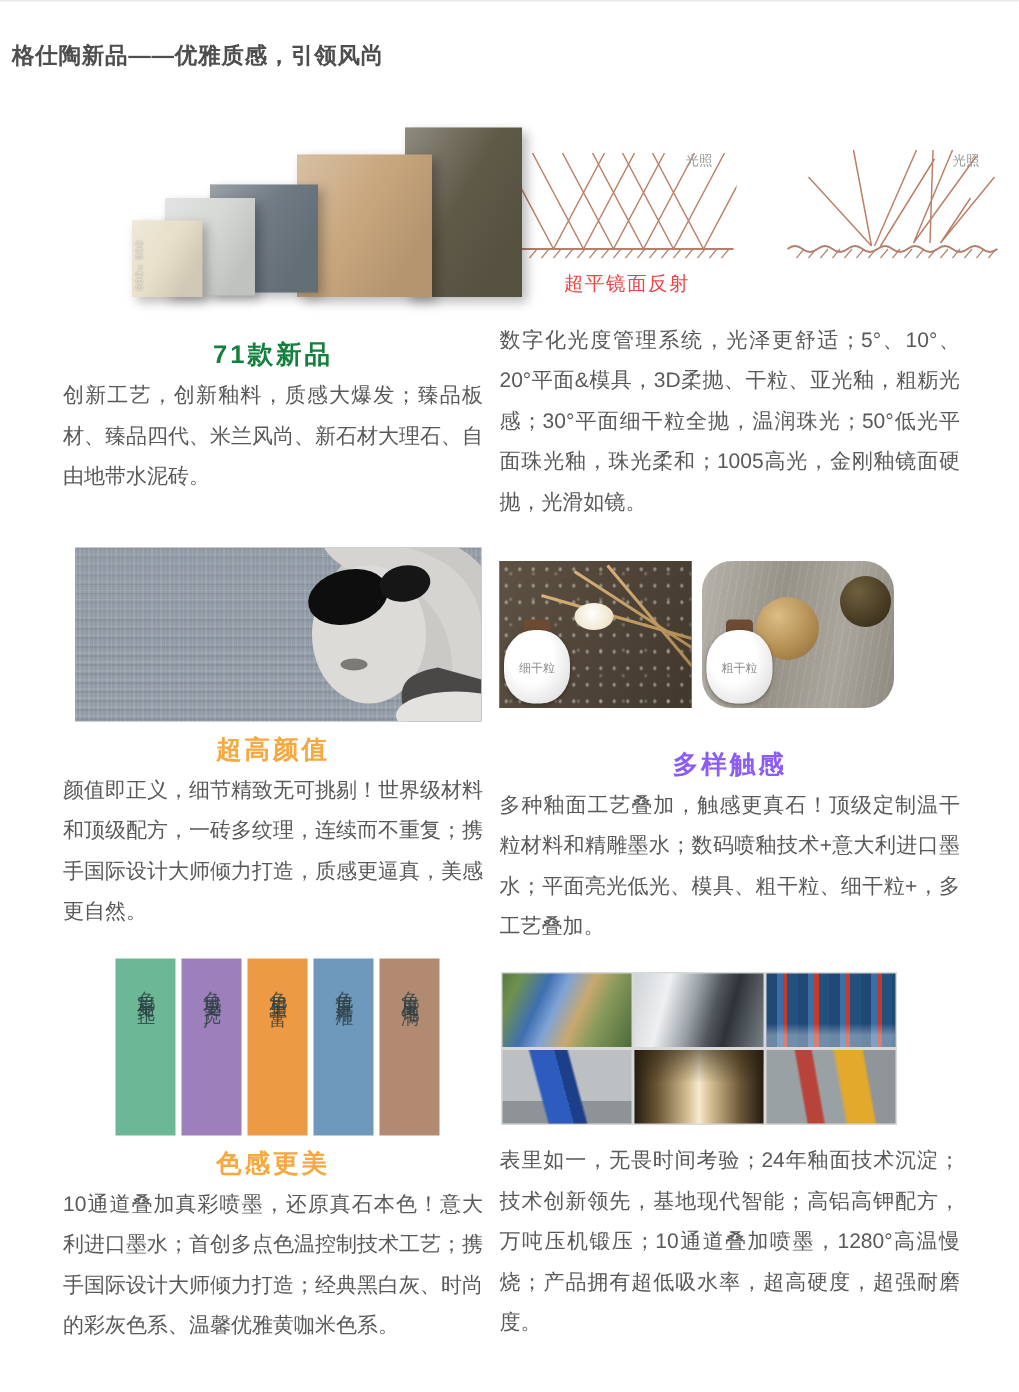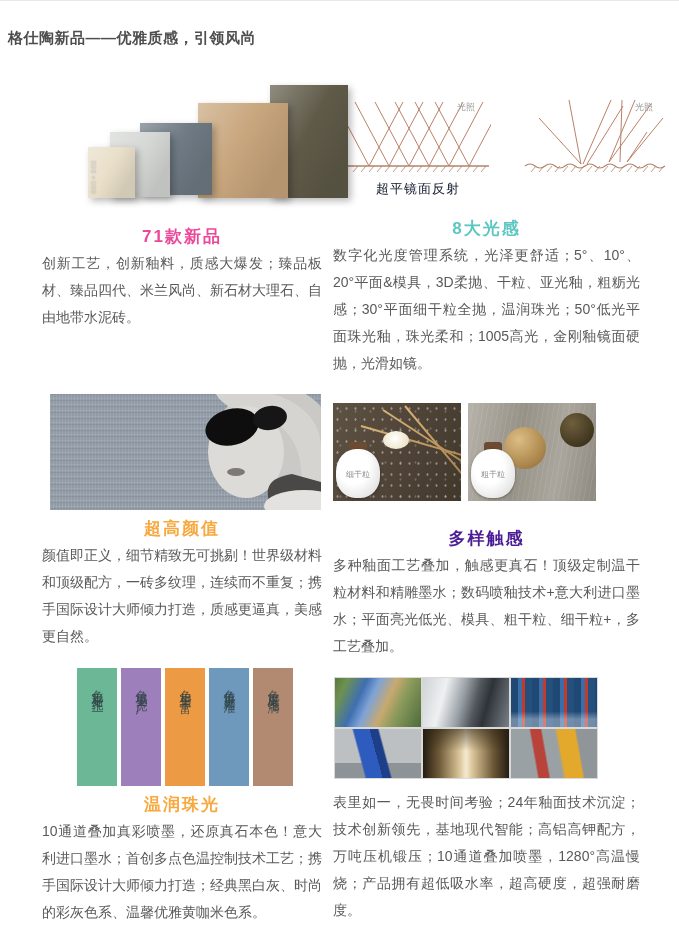--- a/index.html
+++ b/index.html
@@ -39,21 +39,21 @@
   .tile-label{
     position:absolute;left:2px;bottom:4px;writing-mode:vertical-rl;
     transform:rotate(180deg);font-size:7px;color:rgba(250,250,245,.75);
     letter-spacing:.5px;text-shadow:0 0 1px rgba(60,50,40,.6);
   }
 
   
   .diagrams{display:flex;gap:12px;padding:13px 0 0 2px;}
   .diagrams figure{width:146px;margin:10px;text-align:center;}
   svg.diagram{width:146px;height:78px;display:block;}
-  .diagrams figcaption{font-size:13px;color:#0f172a;letter-spacing:1px;margin-top:4px;}
+  .diagrams figcaption{font-size:13px;color:#ef4444;letter-spacing:1px;margin-top:4px;}
 
   
   .portrait{
     position:absolute;left:8px;top:1px;width:271px;height:116px;overflow:hidden;
     background-color:#929ca7;
     background-image:
       repeating-linear-gradient(90deg,rgba(255,255,255,.10) 0 1px,transparent 1px 3px),
       repeating-linear-gradient(0deg,rgba(255,255,255,.08) 0 1px,transparent 1px 3px),
       repeating-linear-gradient(0deg,rgba(40,50,60,.10) 0 2px,transparent 2px 6px);
   }
@@ -73,20 +73,21 @@
   .stem{position:absolute;height:2px;background:linear-gradient(90deg,#d8b277,#ab854e);transform-origin:left center;}
   .stem-1{width:120px;left:28px;top:22px;transform:rotate(16deg);}
   .stem-2{width:104px;left:50px;top:6px;transform:rotate(33deg);}
   .stem-3{width:88px;left:72px;top:2px;transform:rotate(50deg);}
   .flower{position:absolute;left:50px;top:28px;width:26px;height:18px;border-radius:50%;
     background:radial-gradient(circle at 45% 40%,#ffffff,#eee5cb 70%,#d9cfae);}
   .touch-b{
     background-image:
       repeating-linear-gradient(100deg,rgba(255,255,255,.07) 0 1px,transparent 1px 5px),
       linear-gradient(100deg,#b7b2aa 0%,#979287 40%,#aba69d 70%,#8e897f 100%);
+    border-radius: 20px;
   }
   .ball{position:absolute;border-radius:50%;}
   .ball-1{left:36px;top:24px;width:42px;height:42px;
     background:radial-gradient(circle at 35% 30%,#dcbd85,#b08b50 60%,#8a683a);}
   .ball-2{left:92px;top:10px;width:34px;height:34px;
     background:radial-gradient(circle at 35% 30%,#6f5f3e,#41361f 70%,#2e2516);}
   .jar{position:absolute;left:3px;bottom:3px;width:44px;height:56px;}
   .jar-cap{position:absolute;top:0;left:13px;width:18px;height:9px;background:#6d4b33;border-radius:3px 3px 0 0;}
   .jar-body{position:absolute;top:7px;left:0;width:44px;height:49px;
     background:radial-gradient(ellipse at 40% 35%,#ffffff 40%,#e6e6e6 75%,#cfcfcf);
@@ -134,21 +135,21 @@
         <div class="tile tile-3" style="background-color: rgb(111, 122, 132);">
           <span class="tile-label">600×900</span>
         </div>
         <div class="tile tile-4" style="background-color: rgb(200, 166, 125);">
           <span class="tile-label">600×1200</span>
         </div>
         <div class="tile tile-5" style="background-color: rgb(95, 90, 72);">
           <span class="tile-label">600×1500</span>
         </div>
       </div>
-      <h2 class="heading" style="color: #ec4899; margin-top: 25px;">71款新品</h2>
+      <h2 class="heading" style="color: #15803d; margin-top: 25px;">71款新品</h2>
       <p class="body">创新工艺，创新釉料，质感大爆发；臻品板材、臻品四代、米兰风尚、新石材大理石、自由地带水泥砖。</p>
     </section>
 
     <section>
       <div class="media media-r1 diagrams">
         <figure>
           <svg class="diagram" viewBox="0 0 146 78">
             <path d="M-10 4L24 68L58 4M10 4L44 68L78 4M30 4L64 68L98 4M50 4L84 68L118 4M70 4L104 68L138 4M90 4L124 68L158 4" stroke="#bc8068" stroke-width="1" fill="none"></path>
             <line x1="2" y1="68" x2="144" y2="68" stroke="#b3816b" stroke-width="1.4"></line>
             <path d="M8 74l5-6m3 6l5-6m3 6l5-6m3 6l5-6m3 6l5-6m3 6l5-6m3 6l5-6m3 6l5-6m3 6l5-6m3 6l5-6m3 6l5-6m3 6l5-6m3 6l5-6m3 6l5-6m3 6l5-6m3 6l5-6m3 6l5-6" stroke="#b3816b" stroke-width=".8" fill="none"></path>
@@ -158,21 +159,20 @@
         </figure>
         <figure>
           <svg class="diagram" viewBox="0 0 146 78">
             <path d="M16 20L58 66M58 66L46 2M88 2L60 66M64 66L100 8M128 6L86 64M86 64L112 2M140 20L104 64M97 64L99 2M104 64L124 34" stroke="#bc8068" stroke-width="1" fill="none"></path>
             <path d="M2 68q5-4 10 0t10 0t10 0t10 0t10 0t10 0t10 0t10 0t10 0t10 0t10 0t10 0t10 0t10 0" stroke="#b3816b" stroke-width="1.2" fill="none"></path>
             <path d="M8 74l5-6m3 6l5-6m3 6l5-6m3 6l5-6m3 6l5-6m3 6l5-6m3 6l5-6m3 6l5-6m3 6l5-6m3 6l5-6m3 6l5-6m3 6l5-6m3 6l5-6m3 6l5-6m3 6l5-6m3 6l5-6m3 6l5-6" stroke="#b3816b" stroke-width=".8" fill="none"></path>
             <text x="112" y="12" font-size="9" fill="#979797">光照</text>
           </svg>
         </figure>
       </div>
-      <h2 class="heading" style="color: rgb(92, 198, 192);">8大光感</h2>
       <p class="body">数字化光度管理系统，光泽更舒适；5°、10°、20°平面&amp;模具，3D柔抛、干粒、亚光釉，粗粝光感；30°平面细干粒全抛，温润珠光；50°低光平面珠光釉，珠光柔和；1005高光，金刚釉镜面硬抛，光滑如镜。</p>
     </section>
   </div>
 
   <div class="row row-2">
 
     <section>
       <div class="media media-r2">
         <div class="portrait">
           <svg width="175" height="116" viewBox="0 0 175 116">
@@ -207,21 +207,21 @@
         <div class="touch-img touch-b">
           <div class="ball ball-1"></div>
           <div class="ball ball-2"></div>
           <div class="jar">
             <div class="jar-cap"></div>
             <div class="jar-body"></div>
             <div class="jar-label">粗干粒</div>
           </div>
         </div>
       </div>
-      <h2 class="heading" style="color: #4c1d95;">多样触感</h2>
+      <h2 class="heading" style="color: #8b5cf6;">多样触感</h2>
       <p class="body">多种釉面工艺叠加，触感更真石！顶级定制温干粒材料和精雕墨水；数码喷釉技术+意大利进口墨水；平面亮光低光、模具、粗干粒、细干粒+，多工艺叠加。</p>
     </section>
   </div>
 
   <div class="row row-3">
 
     <section>
       <div class="media media-r3">
         <div class="bar bar-1" style="background-color: rgb(108, 184, 150);">
           <span>色彩更纯正</span>
@@ -232,21 +232,21 @@
         <div class="bar bar-3" style="background-color: rgb(236, 154, 68);">
           <span>色相更丰富</span>
         </div>
         <div class="bar bar-4" style="background-color: rgb(110, 153, 189);">
           <span>色值更精准</span>
         </div>
         <div class="bar bar-5" style="background-color: rgb(177, 138, 113);">
           <span>色度更饱满</span>
         </div>
       </div>
-      <h2 class="heading" style="color: rgb(247, 168, 62);">温润珠光</h2>
+      <h2 class="heading" style="color: rgb(247, 168, 62);">色感更美</h2>
       <p class="body">10通道叠加真彩喷墨，还原真石本色！意大利进口墨水；首创多点色温控制技术工艺；携手国际设计大师倾力打造；经典黑白灰、时尚的彩灰色系、温馨优雅黄咖米色系。</p>
     </section>
 
     <section>
       <div class="media media-r3">
         <div class="collage">
           <div class="cell c1"></div>
           <div class="cell c2"></div>
           <div class="cell c3"></div>
           <div class="cell c4"></div>

